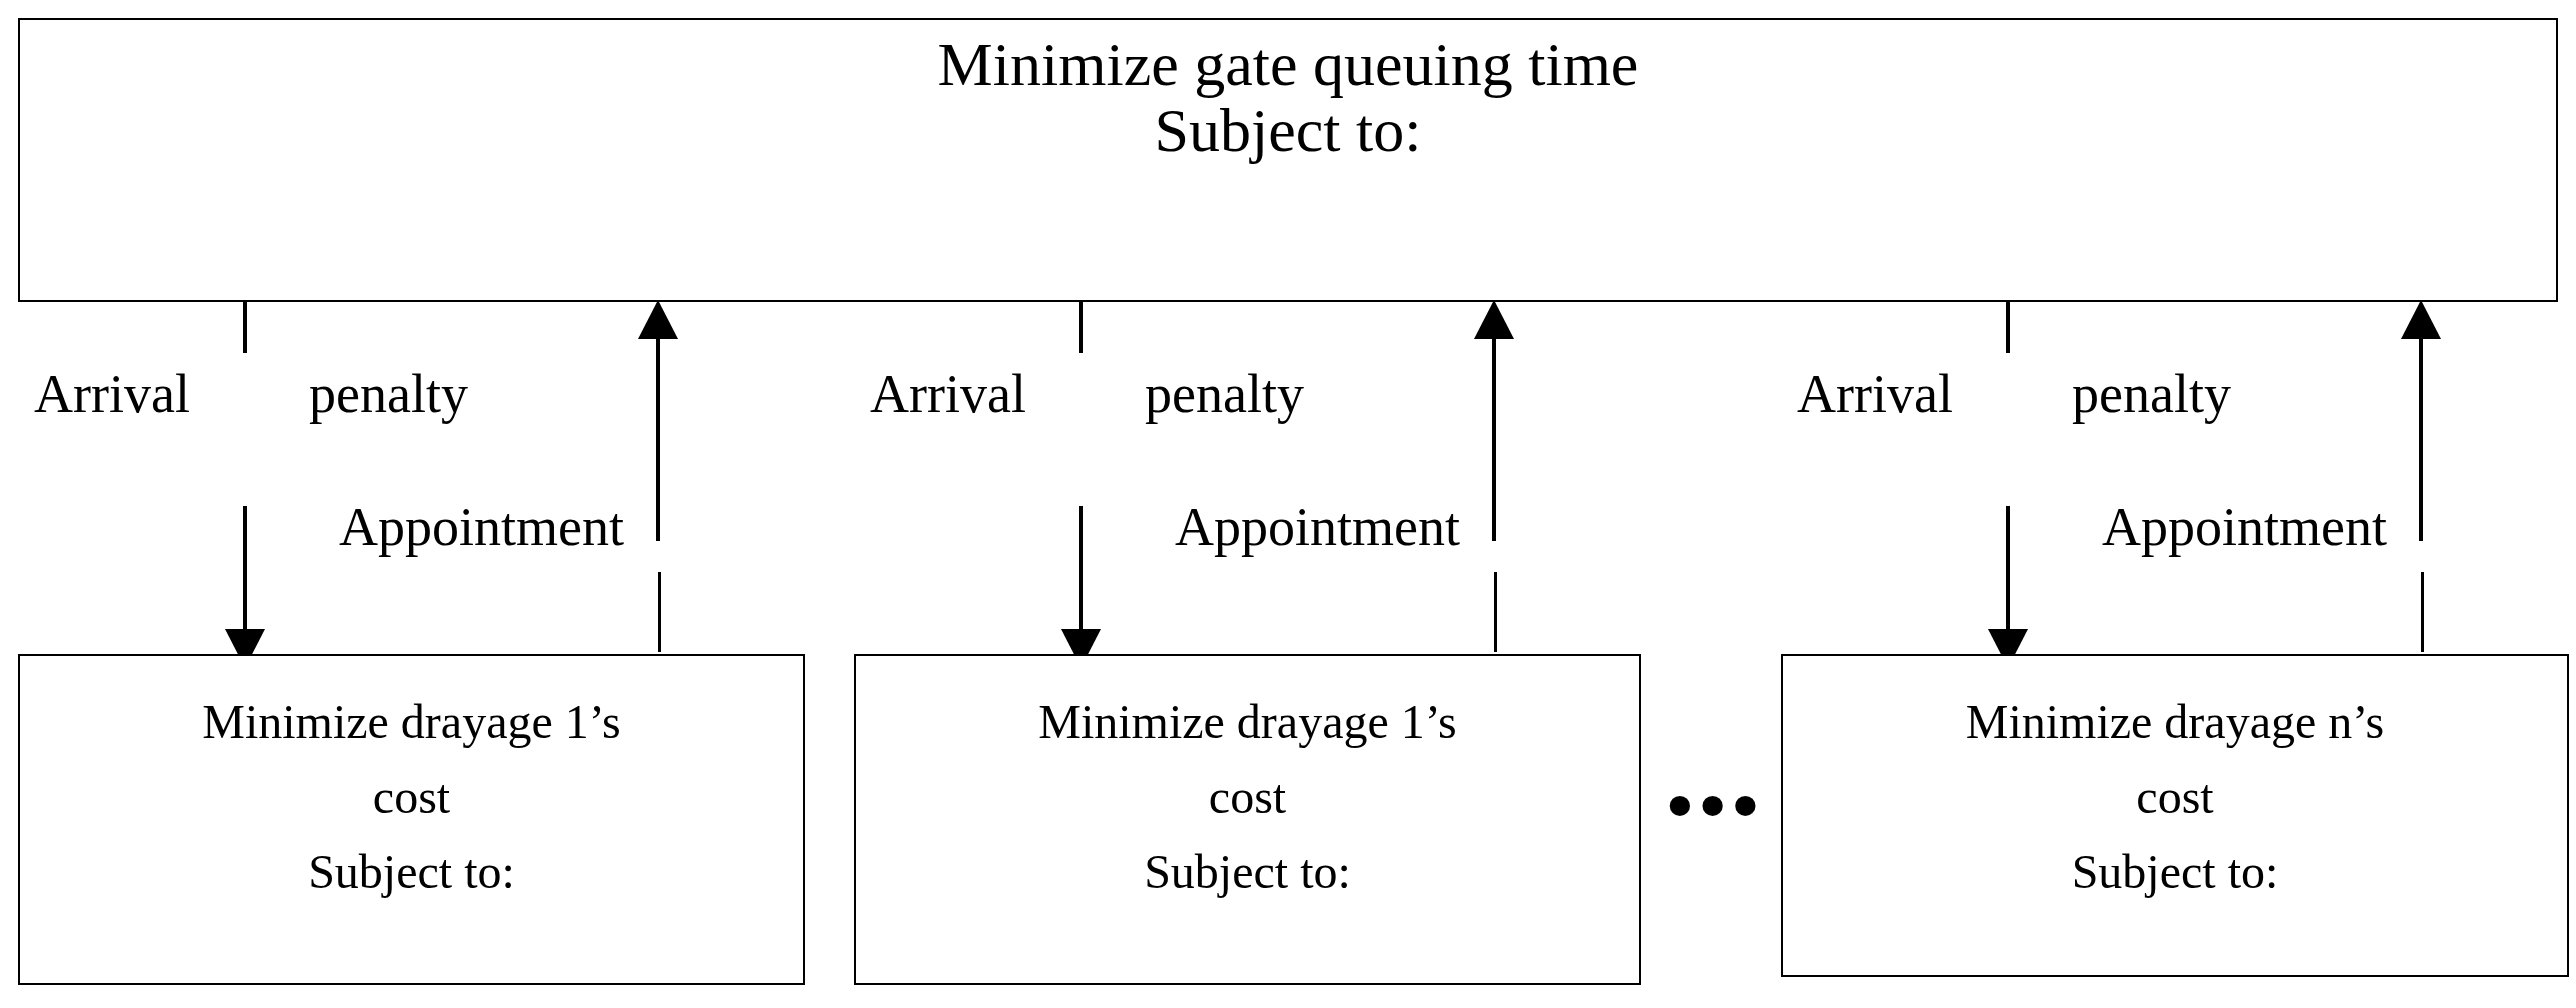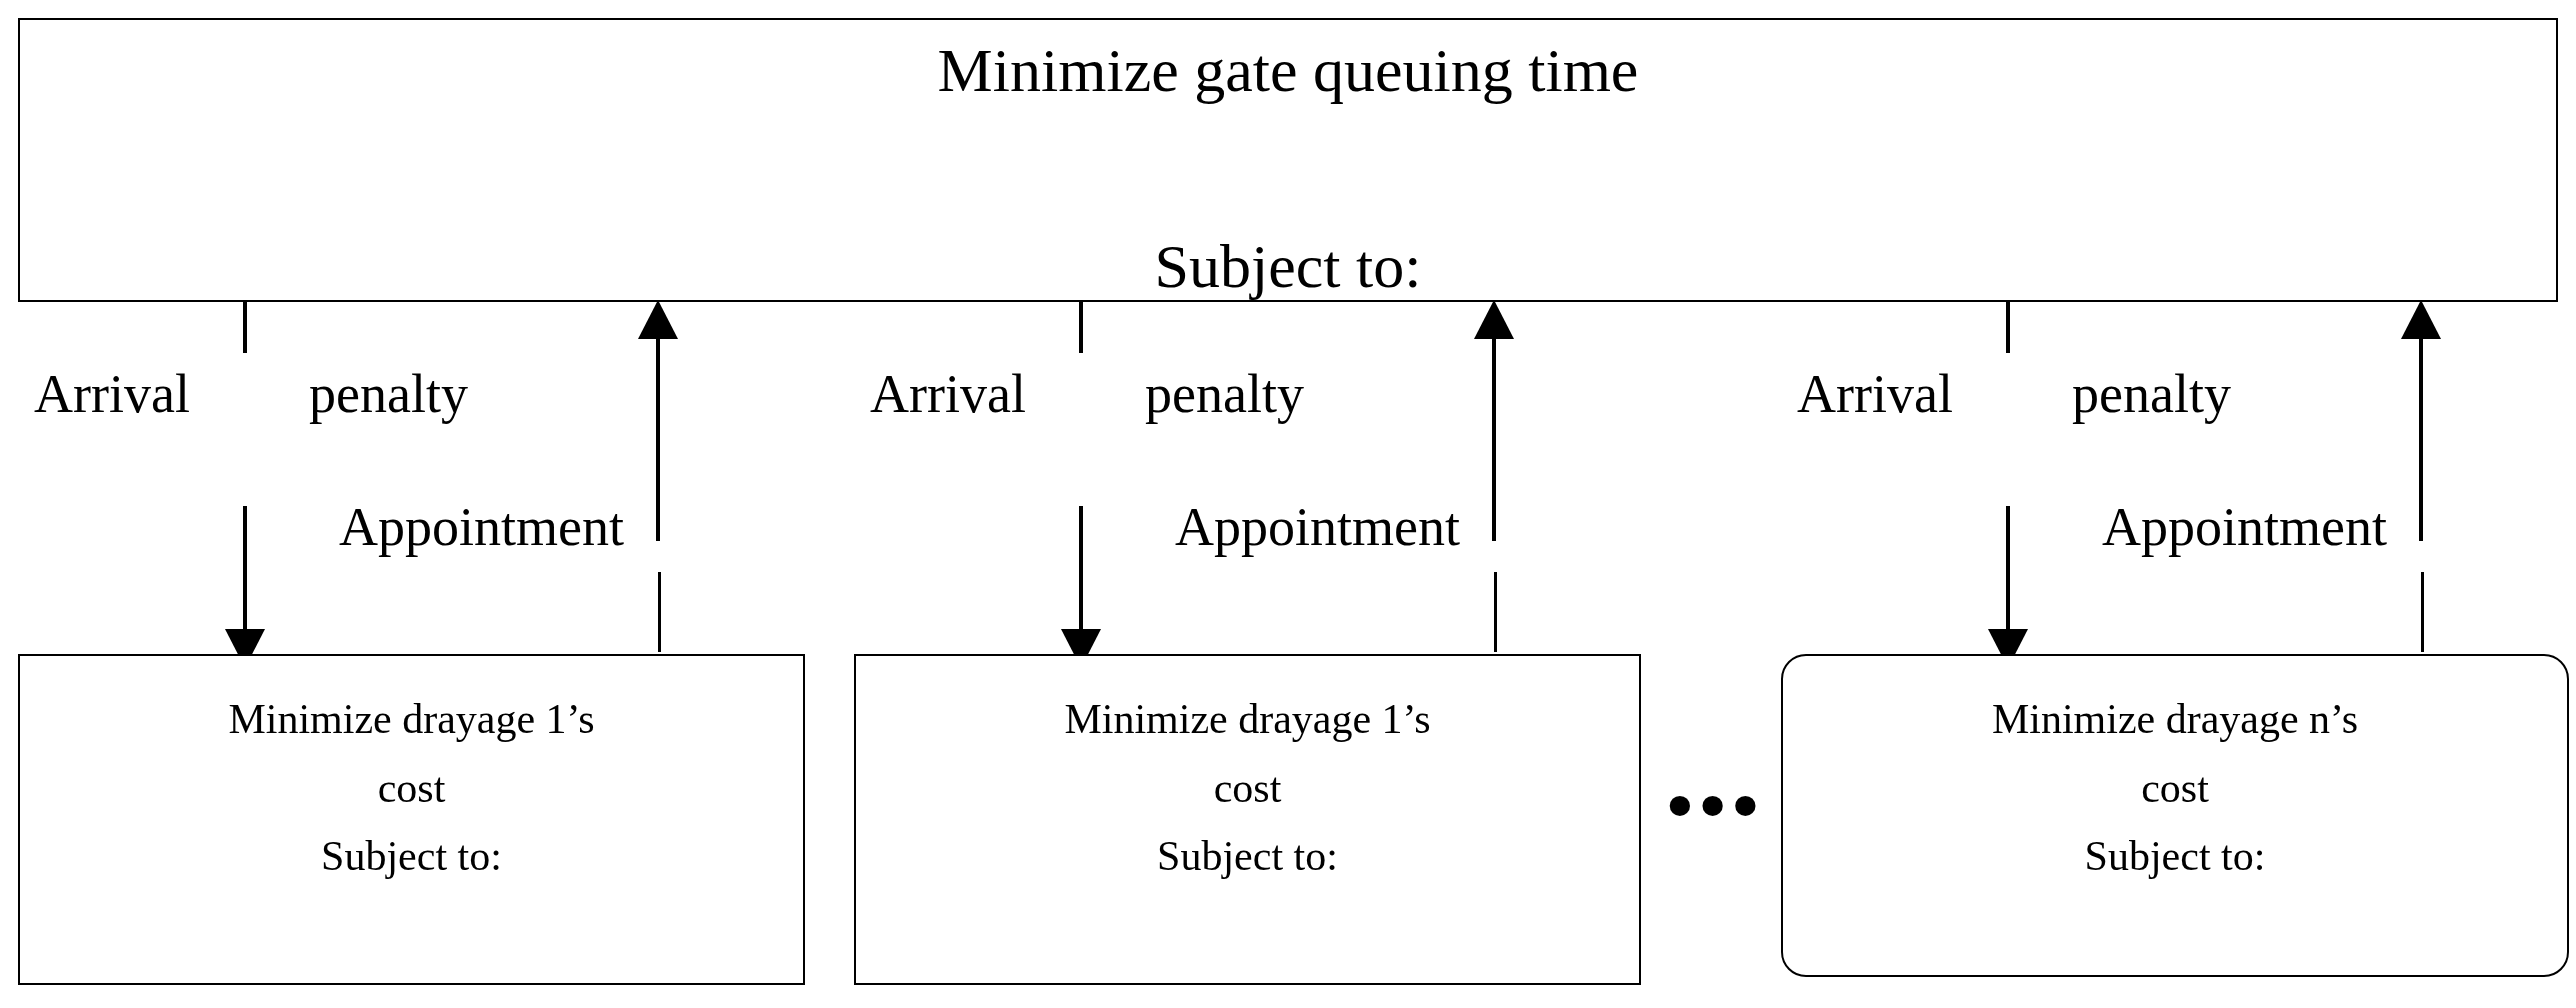--- a/index.html
+++ b/index.html
@@ -33,36 +33,35 @@
     display: block;
     white-space: nowrap;
     line-height: 1.06;
   }
 
   #upper-box {
     left: 18px;
     top: 18px;
     width: 2540px;
     height: 284px;
-    padding-top: 18px;
+    padding-top: 12px;
     font-size: 62px;
     z-index: 3;
-    justify-content: space-between;
   }
 
   .lower-box {
     top: 654px;
     width: 787px;
     height: 331px;
     padding-top: 41px;
-    font-size: 42px;
+    font-size: 48px;
   }
   #lower-box-1 { left: 18px; }
   #lower-box-2 { left: 854px; }
-  #lower-box-3 { left: 1781px; height: 323px; width: 788px; border-radius: 25px; }
+  #lower-box-3 { left: 1781px; height: 323px; width: 788px; }
 
   .lower-box .line + .line { margin-top: 24px; }
 
   
   .connector-group {
     position: absolute;
     top: 302px;
     height: 351px;
     width: 817px;
   }

